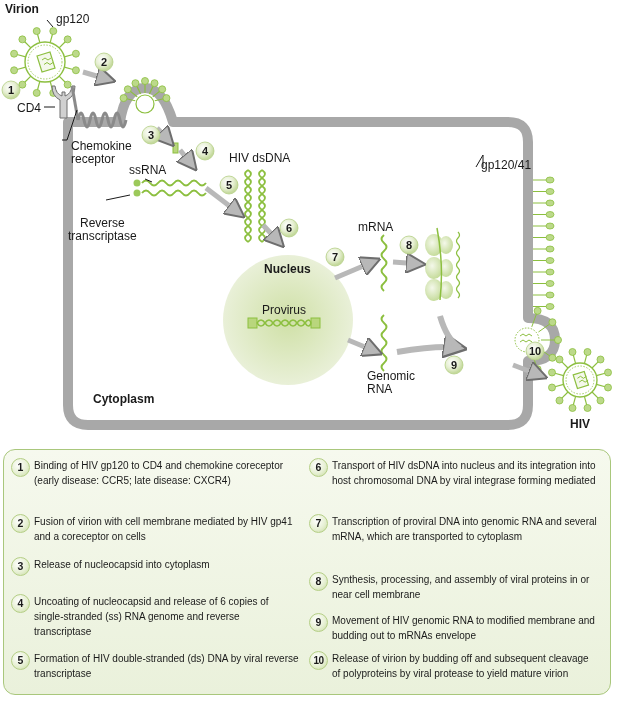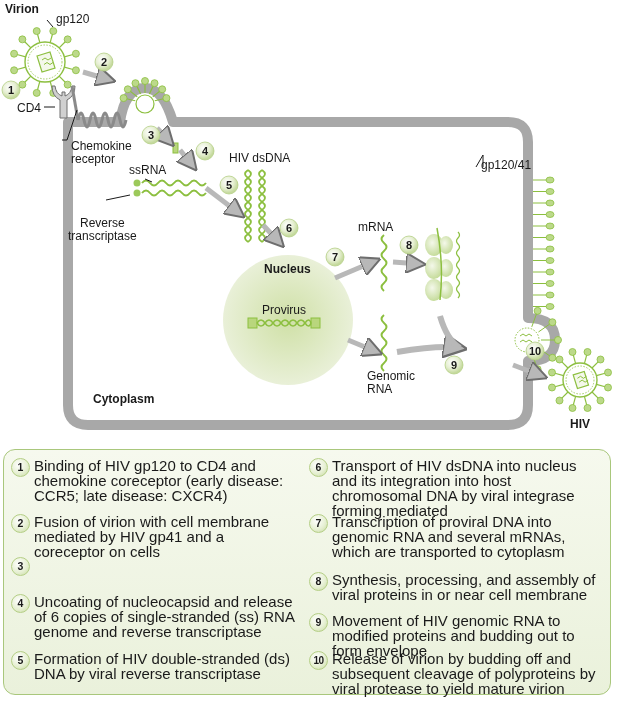--- a/index.html
+++ b/index.html
@@ -15,21 +15,21 @@
               background: linear-gradient(180deg, #f6f9ee 0%, #eaf1db 100%); box-sizing: border-box; }
     .col { position: absolute; top: 8px; width: 290px; }
     .col.left { left: 7px; }
     .col.right { left: 305px; }
     .step { position: absolute; left: 0; display: flex; align-items: flex-start; }
     .badge { flex: 0 0 auto; width: 19px; height: 19px; border-radius: 50%;
              background: radial-gradient(circle at 40% 35%, #ffffff 0%, #e7f0d4 55%, #c6da9e 100%);
              border: 1px solid #b5cf86; box-sizing: border-box;
              font-size: 10.5px; font-weight: bold; line-height: 17px; text-align: center; color: #1a1a1a; margin-top: 0px; }
     .badge.wide { font-size: 10px; letter-spacing: -0.5px; }
-    .stext { margin-left: 4px; font-size: 15px; line-height: 15px; color: #1a1a1a; width: 265px; }
+    .stext { margin-left: 4px; font-size: 10px; line-height: 15px; color: #1a1a1a; width: 265px; }
   </style>
 </head>
 <body>
 
 <svg id="diagram" viewBox="0 0 617 445" xmlns="http://www.w3.org/2000/svg">
   <defs>
     <radialGradient id="nucGrad" cx="50%" cy="50%" r="50%">
       <stop offset="0%" stop-color="#cfe0a6"></stop>
       <stop offset="100%" stop-color="#e9f0d8"></stop>
     </radialGradient>
@@ -315,45 +315,46 @@
     <div class="step" style="top:0px">
       <div class="badge">1</div>
       <div class="stext">Binding of HIV gp120 to CD4 and chemokine coreceptor (early disease: CCR5; late disease: CXCR4)</div>
     </div>
     <div class="step" style="top:56px">
       <div class="badge">2</div>
       <div class="stext">Fusion of virion with cell membrane mediated by HIV gp41 and a coreceptor on cells</div>
     </div>
     <div class="step" style="top:99px">
       <div class="badge">3</div>
+      <div class="stext">Release of nucleocapsid into cytoplasm</div>
     </div>
     <div class="step" style="top:136px">
       <div class="badge">4</div>
       <div class="stext">Uncoating of nucleocapsid and release of 6 copies of single-stranded (ss) RNA genome and reverse transcriptase</div>
     </div>
     <div class="step" style="top:193px">
       <div class="badge">5</div>
       <div class="stext">Formation of HIV double-stranded (ds) DNA by viral reverse transcriptase</div>
     </div>
   </div>
   <div class="col right">
     <div class="step" style="top:0px">
       <div class="badge">6</div>
       <div class="stext">Transport of HIV dsDNA into nucleus and its integration into host chromosomal DNA by viral integrase forming mediated</div>
     </div>
     <div class="step" style="top:56px">
       <div class="badge">7</div>
-      <div class="stext">Transcription of proviral DNA into genomic RNA and several mRNAs, which are transported to cytoplasm</div>
+      <div class="stext">Transcription of proviral DNA into genomic RNA and several mRNA, which are transported to cytoplasm</div>
     </div>
     <div class="step" style="top:114px">
       <div class="badge">8</div>
       <div class="stext">Synthesis, processing, and assembly of viral proteins in or near cell membrane</div>
     </div>
     <div class="step" style="top:155px">
       <div class="badge">9</div>
-      <div class="stext">Movement of HIV genomic RNA to modified proteins and budding out to form envelope</div>
+      <div class="stext">Movement of HIV genomic RNA to modified membrane and budding out to mRNAs envelope</div>
     </div>
     <div class="step" style="top:193px">
       <div class="badge wide">10</div>
       <div class="stext">Release of virion by budding off and subsequent cleavage of polyproteins by viral protease to yield mature virion</div>
     </div>
   </div>
 </div>
 
 </body></html>

